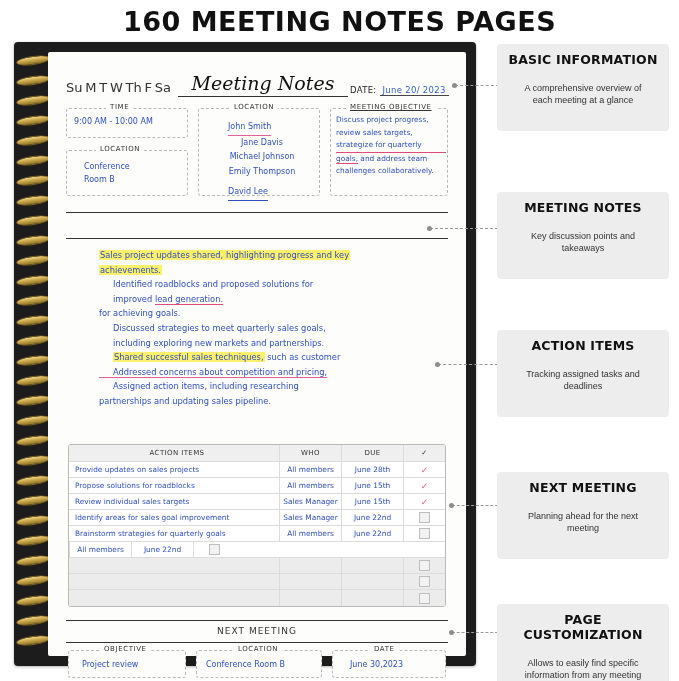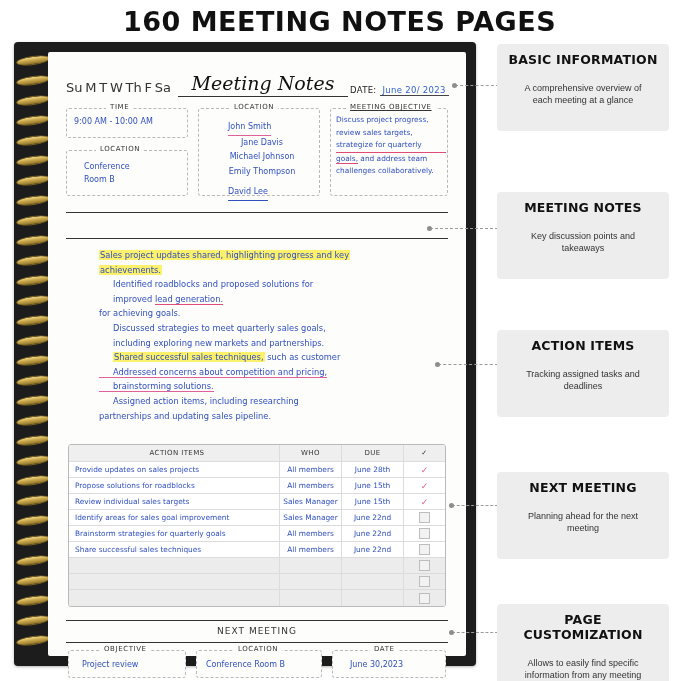--- a/index.html
+++ b/index.html
@@ -216,21 +216,20 @@
       <div class="notes" id="notes">
           <div class="ln"><span class="hl-yellow">Sales project updates shared, highlighting progress and key</span></div>
           <div class="ln"><span class="hl-yellow">achievements.</span></div>
           <div class="ln"><span class="indent">Identified roadblocks and proposed solutions for</span></div>
           <div class="ln"><span class="indent">improved <span class="ul-red">lead generation.</span></span></div>
           <div class="ln">for achieving goals.</div>
           <div class="ln"><span class="indent">Discussed strategies to meet quarterly sales goals,</span></div>
           <div class="ln"><span class="indent">including exploring new markets and partnerships.</span></div>
           <div class="ln"><span class="indent"><span class="hl-yellow">Shared successful sales techniques,</span> such as customer</span></div>
           <div class="ln"><span class="indent ul-pink">Addressed concerns about competition and pricing,</span></div>
-          <div class="ln"><span class="indent ul-pink">brainstorming solutions.</span></div>
           <div class="ln"><span class="indent">Assigned action items, including researching</span></div>
           <div class="ln">partnerships and updating sales pipeline.</div>
         </div>
 
       <div class="tbl" id="action-table">
           <div class="trow thead">
             <div class="c1" style="text-align:center">ACTION ITEMS</div>
             <div class="c2">WHO</div>
             <div class="c3">DUE</div>
             <div class="c4">✓</div>
@@ -269,21 +268,20 @@
           </div>
           <div class="trow">
             <div class="c1 blue">Brainstorm strategies for quarterly goals</div>
             <div class="c2 blue">All members</div>
             <div class="c3 blue">June 22nd</div>
             <div class="c4">
               <span class="chk"></span>
             </div>
           </div>
           <div class="trow">
-            <div class="c1 blue">Share successful sales techniques</div>
             <div class="c2 blue">All members</div>
             <div class="c3 blue">June 22nd</div>
             <div class="c4">
               <span class="chk"></span>
             </div>
           </div>
           <div class="trow rowfill">
             <div class="c1 blue"></div>
             <div class="c2 blue"></div>
             <div class="c3 blue"></div>

